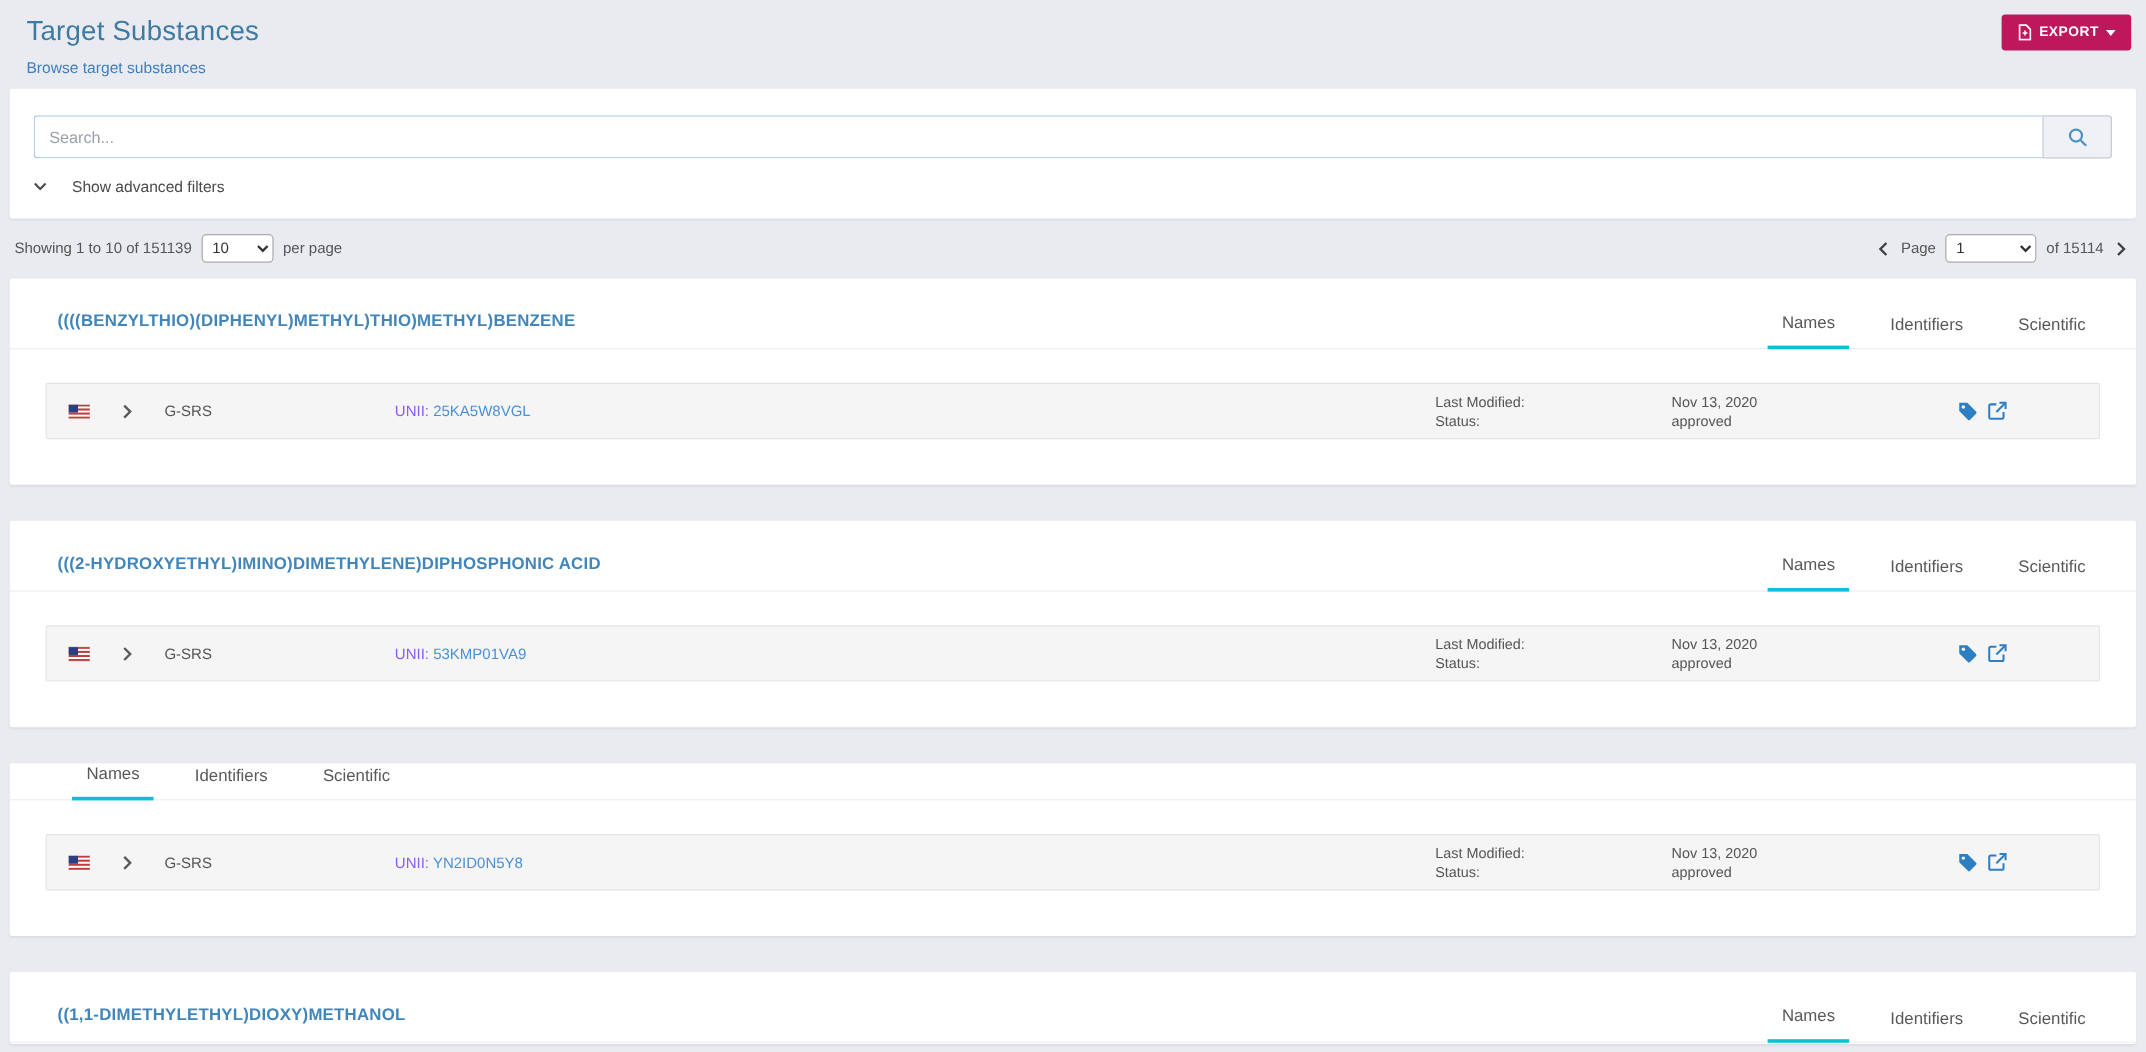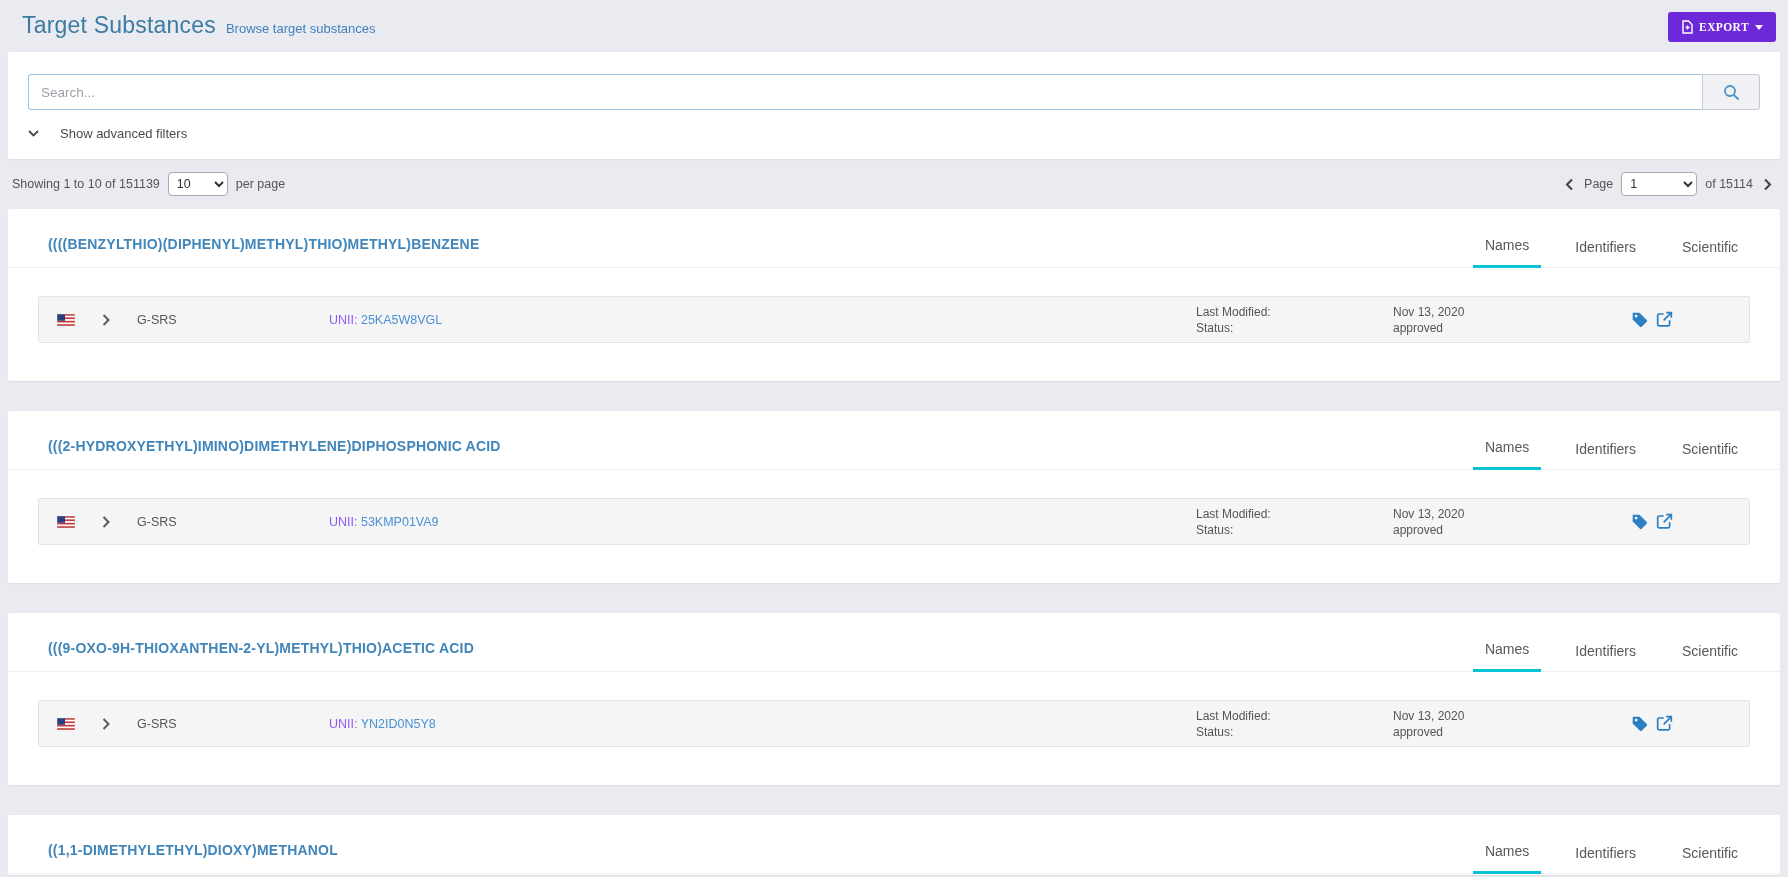--- a/index.html
+++ b/index.html
@@ -5,28 +5,28 @@
   * { margin:0; padding:0; box-sizing:border-box; }
   html,body { width:1788px; height:877px; overflow:hidden; }
   body {
     background:#e9ebf1;
     font-family:"Liberation Sans","DejaVu Sans",sans-serif;
     color:#555;
     padding:10px 8px 0 8px;
   }
   
   .page-header { display:flex; justify-content:space-between; align-items:flex-start; padding:2px 4px 0 14px; margin-bottom:10px; }
-  .title-wrap { display:flex; align-items:baseline; gap:10px; }
+  .title-wrap { display:flex; align-items:baseline; gap:10px;flex-direction:column; }
   h1 { font-size:23px; font-weight:400; color:#3d7ba3; letter-spacing:0.2px; }
   .subtitle { font-size:13px; color:#3f7fbf; font-weight:400; }
   .export-btn {
-    background:#6d28d9; color:#fff; border:none; border-radius:3px;
+    background:#be185d; color:#fff; border:none; border-radius:3px;
     font-size:11.5px; font-weight:bold; letter-spacing:0.4px;
     padding:8px 13px; display:flex; align-items:center; gap:6px; cursor:pointer;
-    font-family:Liberation Serif, serif;
+    font-family:Liberation Sans, sans-serif;
   }
   .caret-down { width:0; height:0; border-left:4px solid transparent; border-right:4px solid transparent; border-top:5px solid #fff; display:inline-block; }
   
   .search-panel { background:#fff; border-radius:2px; box-shadow:0 1px 2px rgba(0,0,0,0.06); padding:22px 20px 18px 20px; margin-bottom:13px; }
   .search-row { display:flex; }
   .search-input {
     flex:1; height:36px; border:1px solid #9dc4e0; border-right:none; border-radius:3px 0 0 3px;
     font-size:13.5px; padding:0 12px; color:#444; outline:none; font-family:inherit;
   }
   .search-input::placeholder { color:#9aa0a6; }
@@ -255,21 +255,20 @@
               <line x1="9" y1="11" x2="18" y2="2"></line>
             </svg>
         </span>
       </div>
     </div>
   </div>
 </section>
 
 <section class="card">
   <div class="card-header">
-    <h2 class="substance-name">(((9-OXO-9H-THIOXANTHEN-2-YL)METHYL)THIO)ACETIC ACID</h2>
     <ul class="tabs">
       <li class="tab active">Names</li>
       <li class="tab">Identifiers</li>
       <li class="tab">Scientific</li>
     </ul>
   </div>
   <div class="card-body">
     <div class="detail-row">
       <div class="col-source">
         <span class="flag">

